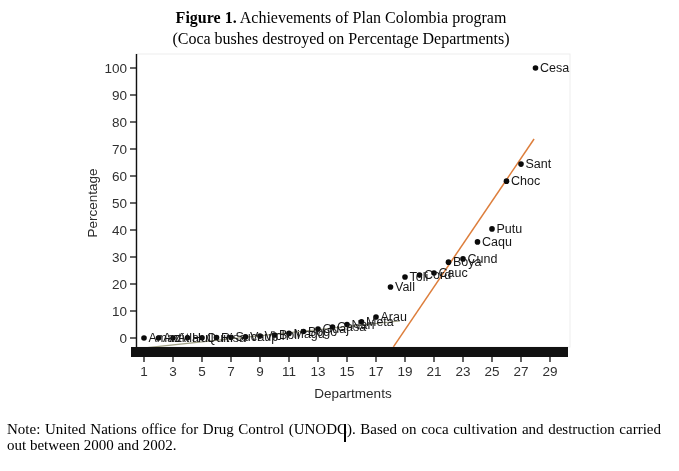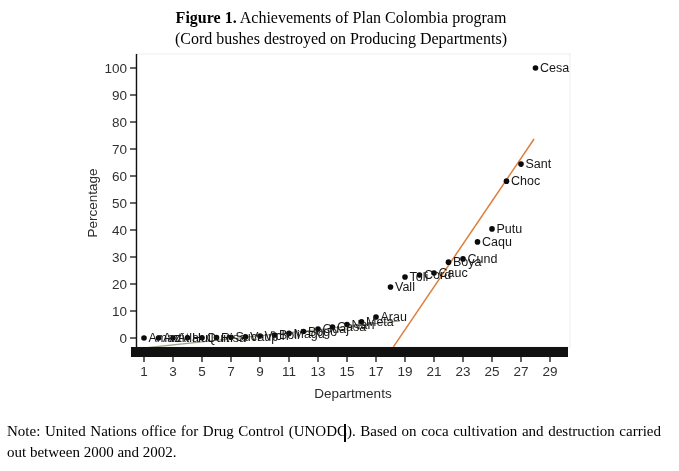--- a/index.html
+++ b/index.html
@@ -2,32 +2,32 @@
 <html><head>
 <meta charset="utf-8">
 <style>
   html,body{margin:0;padding:0;background:#fff;}
   .page{position:relative;width:679px;height:471px;background:#fff;overflow:hidden;
         font-family:"Liberation Serif", serif;}
   .title-block{position:absolute;left:0;top:7px;width:594px;text-align:center;
                font-size:16px;line-height:21px;color:#000;padding-left:44px;}
   .chart-svg{position:absolute;left:0;top:0;}
   .note{position:absolute;left:7px;top:421px;width:654px;margin:0;
-        font-size:15px;line-height:21px;color:#000;text-align:justify;}
+        font-size:15px;line-height:16px;color:#000;text-align:justify;}
   .text-cursor{position:absolute;left:344px;top:424px;width:2px;height:18px;background:#000;}
   svg text{font-family:"Liberation Sans", sans-serif;}
 </style>
 </head>
 <body>
 
 <div class="page">
 
   <div class="title-block">
     <div><b>Figure 1.</b><span> Achievements of Plan Colombia program</span></div>
-    <div>(Cord bushes destroyed on Producing Departments)</div>
+    <div>(Coca bushes destroyed on Percentage Departments)</div>
   </div>
 
   <svg id="plot" class="chart-svg" width="679" height="471">
       <rect x="136" y="54" width="434" height="293" fill="none" stroke="#ededed" stroke-width="1"></rect>
       <line x1="136.5" y1="54" x2="136.5" y2="352" stroke="#111111" stroke-width="1.4"></line>
       <line x1="130" y1="338" x2="136" y2="338" stroke="#111111" stroke-width="1.3"></line>
       <text x="127" y="342.5" fill="#303030" text-anchor="end" font-size="13.5px">0</text>
       <line x1="130" y1="311" x2="136" y2="311" stroke="#111111" stroke-width="1.3"></line>
       <text x="127" y="315.5" fill="#303030" text-anchor="end" font-size="13.5px">10</text>
       <line x1="130" y1="284" x2="136" y2="284" stroke="#111111" stroke-width="1.3"></line>

